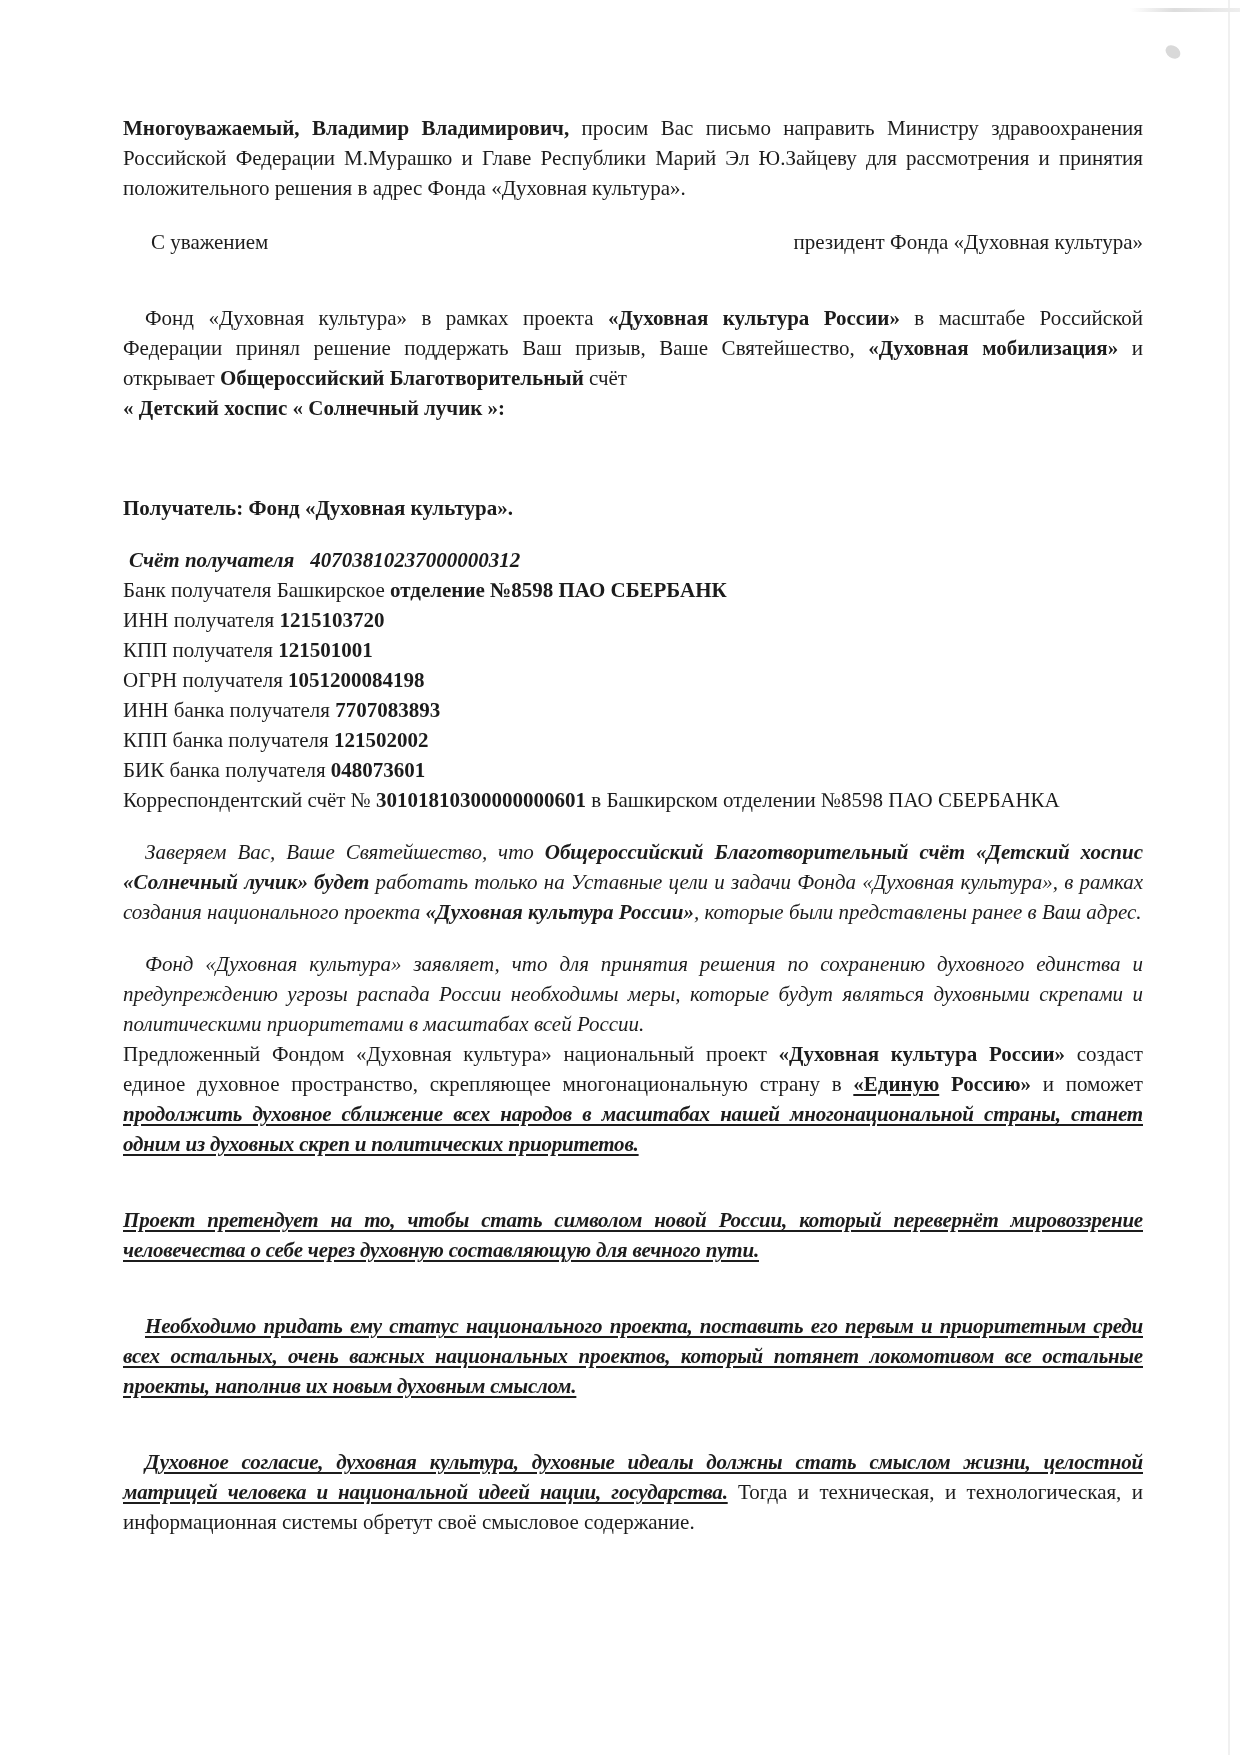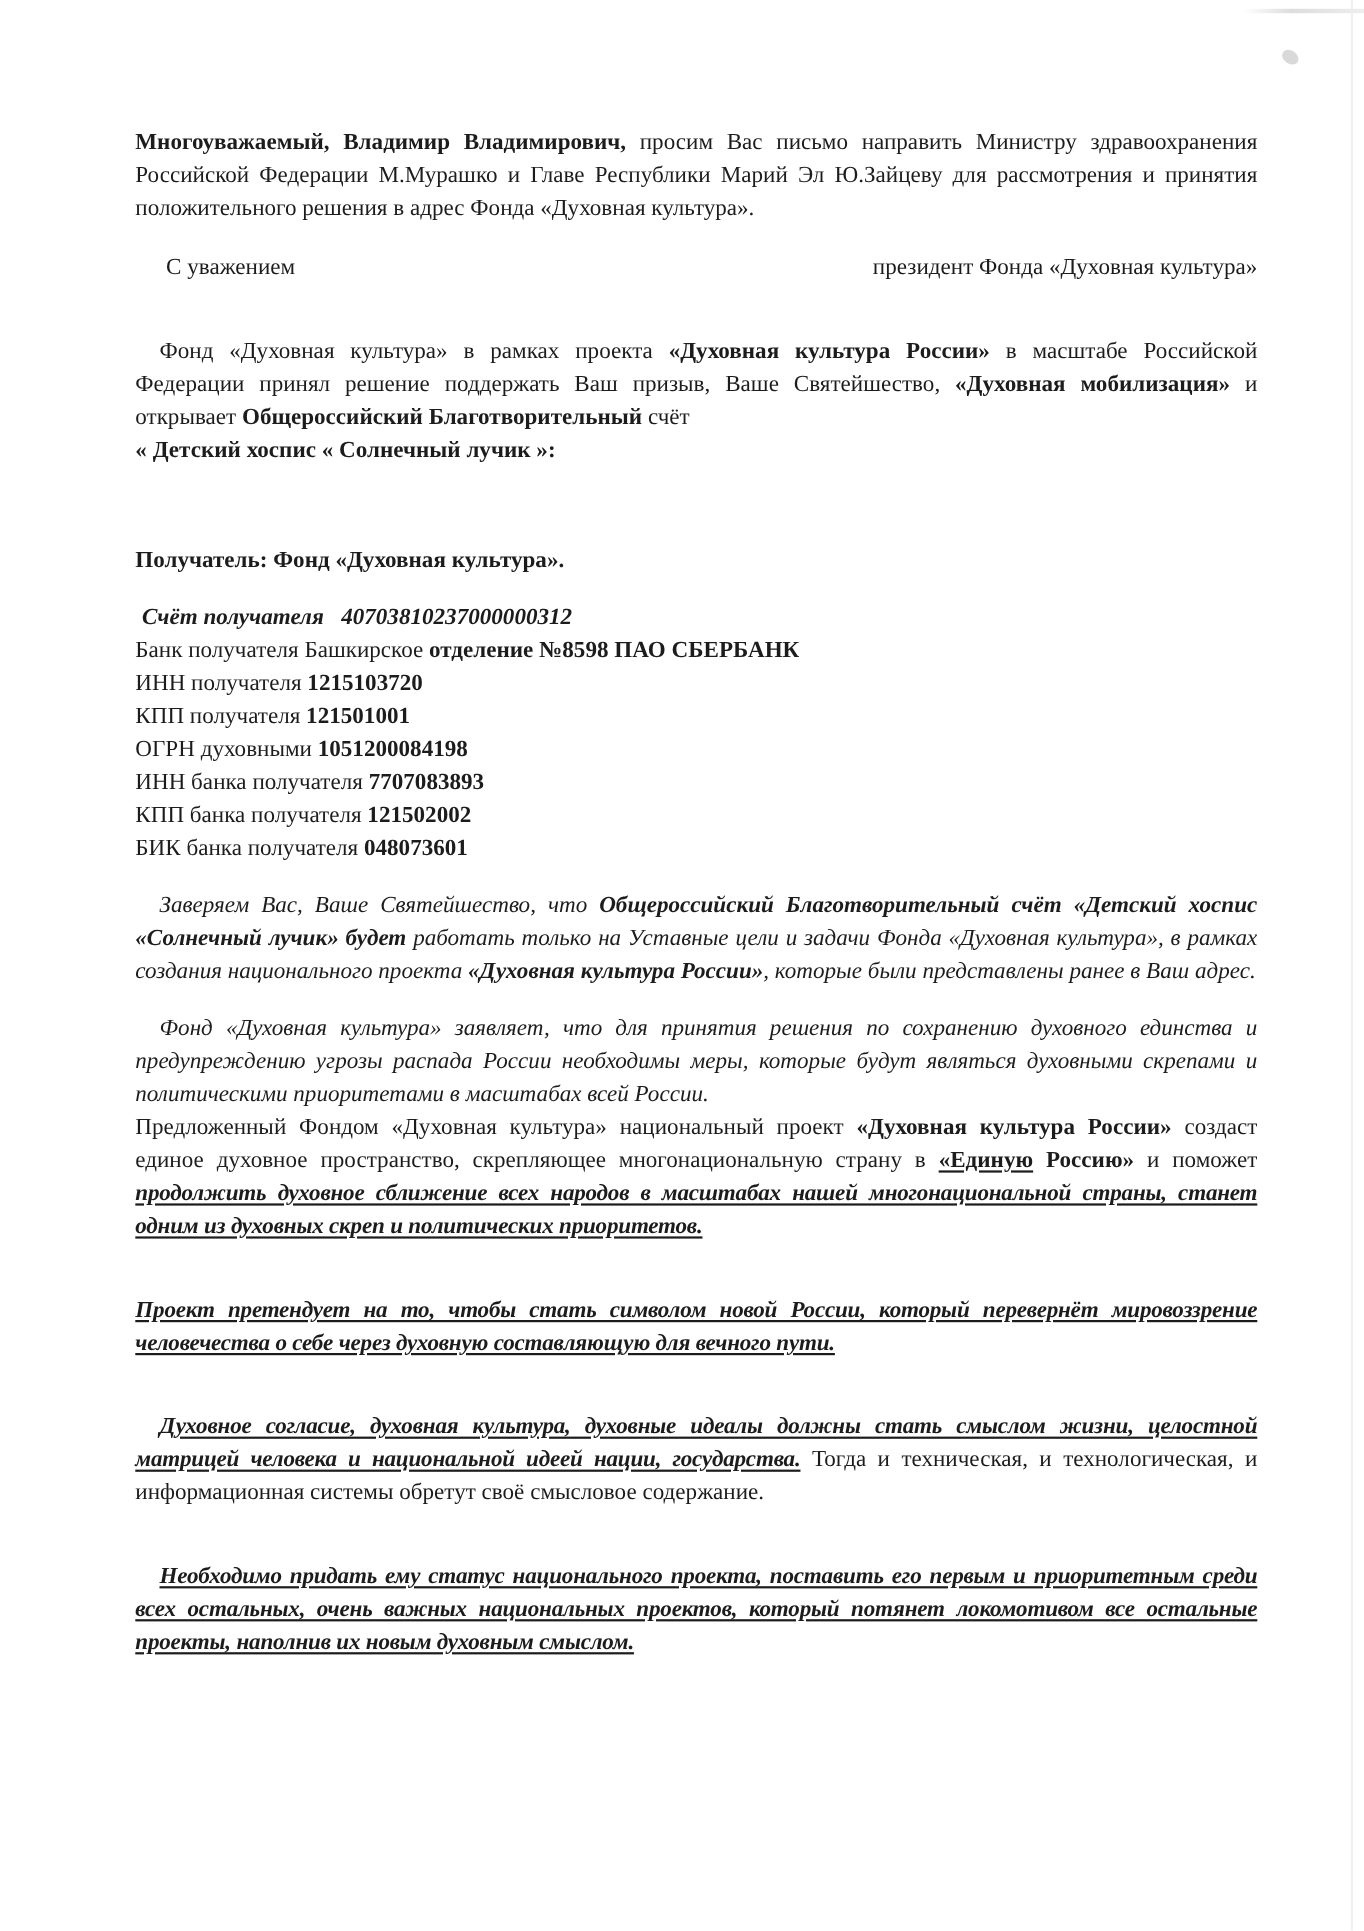--- a/index.html
+++ b/index.html
@@ -43,30 +43,31 @@
   </div>
 
   <p class="indent gap-lg"><span>Фонд «Духовная культура» в рамках проекта </span><span class="b">«Духовная культура России»</span><span> в масштабе Российской Федерации принял решение поддержать Ваш призыв, Ваше Святейшество, </span><span class="b">«Духовная мобилизация»</span><span> и открывает </span><span class="b">Общероссийский Благотворительный</span><span> счёт</span><br><span class="b">« Детский хоспис « Солнечный лучик »:</span></p>
 
   <div class="req gap-xl">
     <p class="b">Получатель: Фонд «Духовная культура».</p>
     <p class="b gap-md" style="padding-left:6px"><span>Счёт получателя</span>&nbsp;&nbsp;&nbsp;<span>40703810237000000312</span></p>
     <p><span>Банк получателя Башкирское </span><span class="b">отделение №8598 ПАО СБЕРБАНК</span></p>
     <p><span>ИНН получателя </span><span class="b">1215103720</span></p>
     <p><span>КПП получателя </span><span class="b">121501001</span></p>
-    <p><span>ОГРН духовными </span><span class="b">1051200084198</span></p>
+    <p><span>ОГРН получателя </span><span class="b">1051200084198</span></p>
     <p><span>ИНН банка получателя </span><span class="b">7707083893</span></p>
     <p><span>КПП банка получателя </span><span class="b">121502002</span></p>
     <p><span>БИК банка получателя </span><span class="b">048073601</span></p>
+    <p style="width:960px"><span>Корреспондентский счёт № </span><span class="b">30101810300000000601</span><span> в Башкирском отделении №8598 ПАО СБЕРБАНКА</span></p>
   </div>
 
   <p class="indent gap-md"><span>Заверяем Вас, Ваше Святейшество, что </span><span class="b">Общероссийский Благотворительный счёт «Детский хоспис «Солнечный лучик» будет</span><span> работать только на Уставные цели и задачи Фонда «Духовная культура», в рамках создания национального проекта </span><span class="b">«Духовная культура России»</span><span>, которые были представлены ранее в Ваш адрес.</span></p>
 
   <p class="indent gap-md">Фонд «Духовная культура» заявляет, что для принятия решения по сохранению духовного единства и предупреждению угрозы распада России необходимы меры, которые будут являться духовными скрепами и политическими приоритетами в масштабах всей России.</p>
   <p><span>Предложенный Фондом «Духовная культура» национальный проект </span><span class="b">«Духовная культура России»</span><span> создаст единое духовное пространство, скрепляющее многонациональную страну в </span><span class="b ul">«Единую</span><span class="b"> Россию»</span><span> и поможет </span><span class="emph">продолжить духовное сближение всех народов в масштабах нашей многонациональной страны, станет одним из духовных скреп и политических приоритетов.</span></p>
 
   <p class="gap-lg emph" style="display:block">Проект претендует на то, чтобы стать символом новой России, который перевернёт мировоззрение человечества о себе через духовную составляющую для вечного пути.</p>
 
+  <p class="gap-lg indent"><span class="emph">Необходимо придать ему статус национального проекта, поставить его первым и приоритетным среди всех остальных, очень важных национальных проектов, который потянет локомотивом все остальные проекты, наполнив их новым духовным смыслом.</span></p>
+
   <p class="gap-lg indent"><span class="emph">Духовное согласие, духовная культура, духовные идеалы должны стать смыслом жизни, целостной матрицей человека и национальной идеей нации, государства.</span><span> Тогда и техническая, и технологическая, и информационная системы обретут своё смысловое содержание.</span></p>
-
-  <p class="gap-lg indent"><span class="emph">Необходимо придать ему статус национального проекта, поставить его первым и приоритетным среди всех остальных, очень важных национальных проектов, который потянет локомотивом все остальные проекты, наполнив их новым духовным смыслом.</span></p>
 
 </div>
 
 </body></html>

